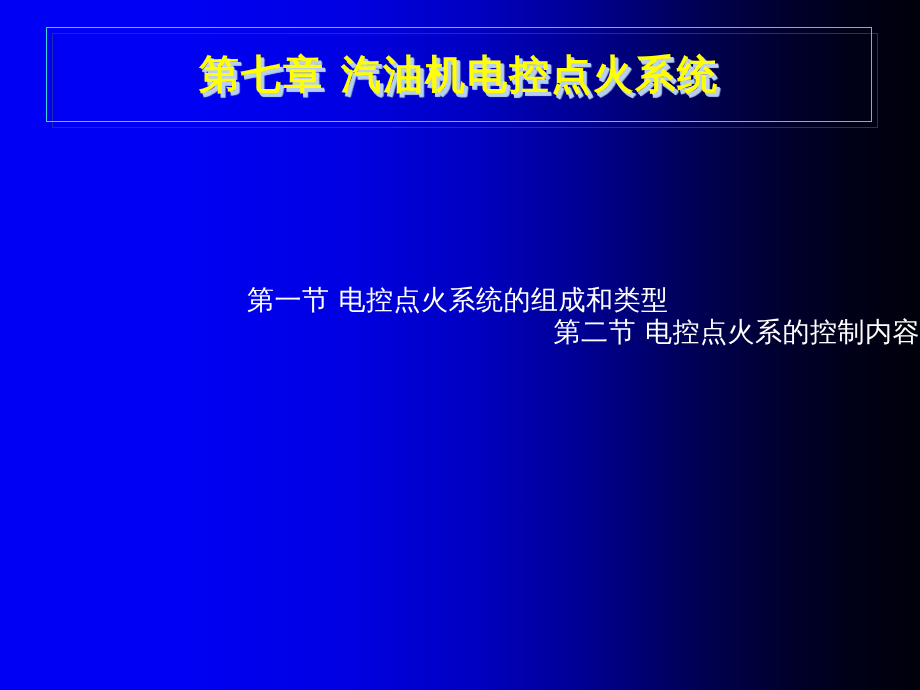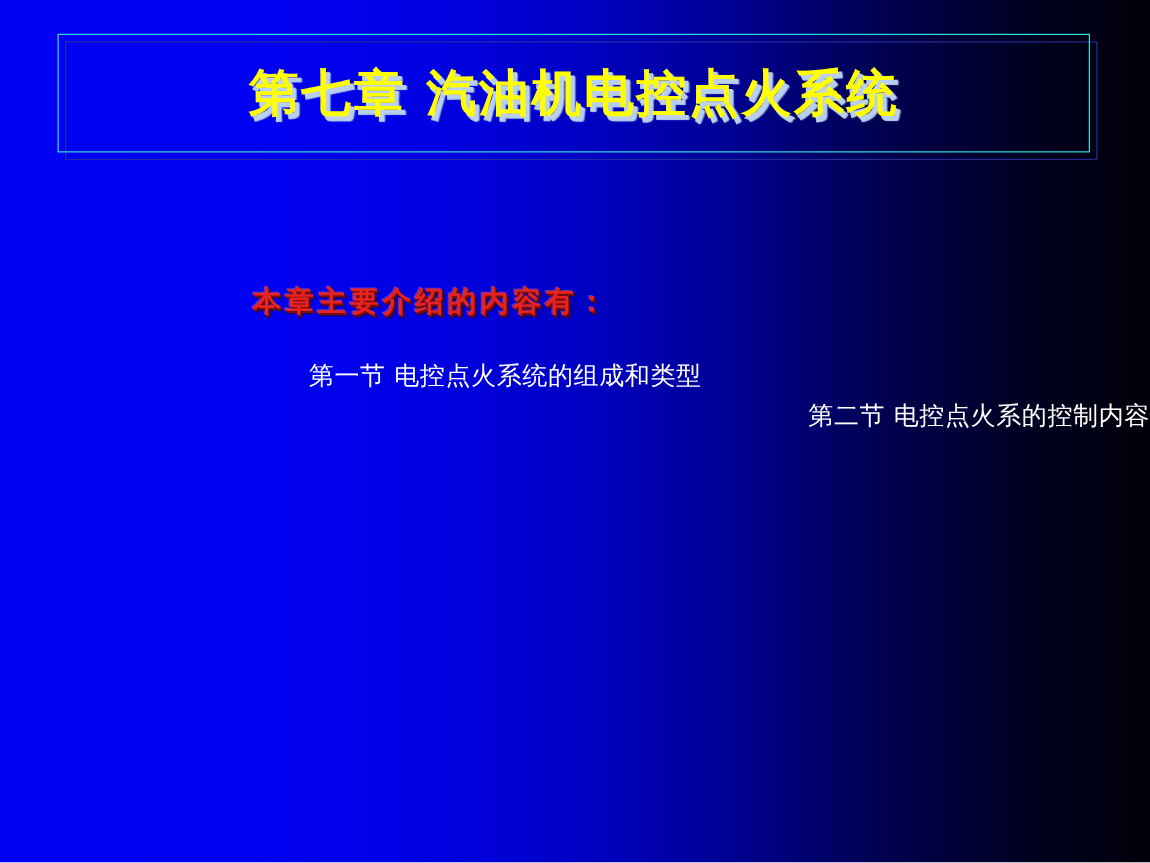--- a/index.html
+++ b/index.html
@@ -90,38 +90,37 @@
 
   
   .body-block {
     position: absolute;
     left: 0;
     top: 284px;
     width: 920px;
   }
   .body-line {
     font-family: "DejaVu Sans", "Liberation Sans", sans-serif;
-    font-size: 20px;
+    font-size: 27px;
     color: #ffffff;
     letter-spacing: 0.5px;
     line-height: 32px;
     white-space: nowrap;
   }
   .body-line.l1 { padding-left: 247px; }
   .body-line.l2 { padding-left: 252px; text-align: right; }
 </style>
 </head>
 <body>
 
 <div id="slide">
 
   <div class="title-frame-shadow"></div>
   <div class="title-frame"></div>
   <div class="title-text">第七章  汽油机电控点火系统</div>
 
-  <div class="red-heading">本章主要介绍的内容有：</div>
 
   <div class="body-block">
     <div class="body-line l1">第一节  电控点火系统的组成和类型</div>
     <div class="body-line l2">第二节  电控点火系的控制内容</div>
   </div>
 
 </div>
 
 </body></html>

